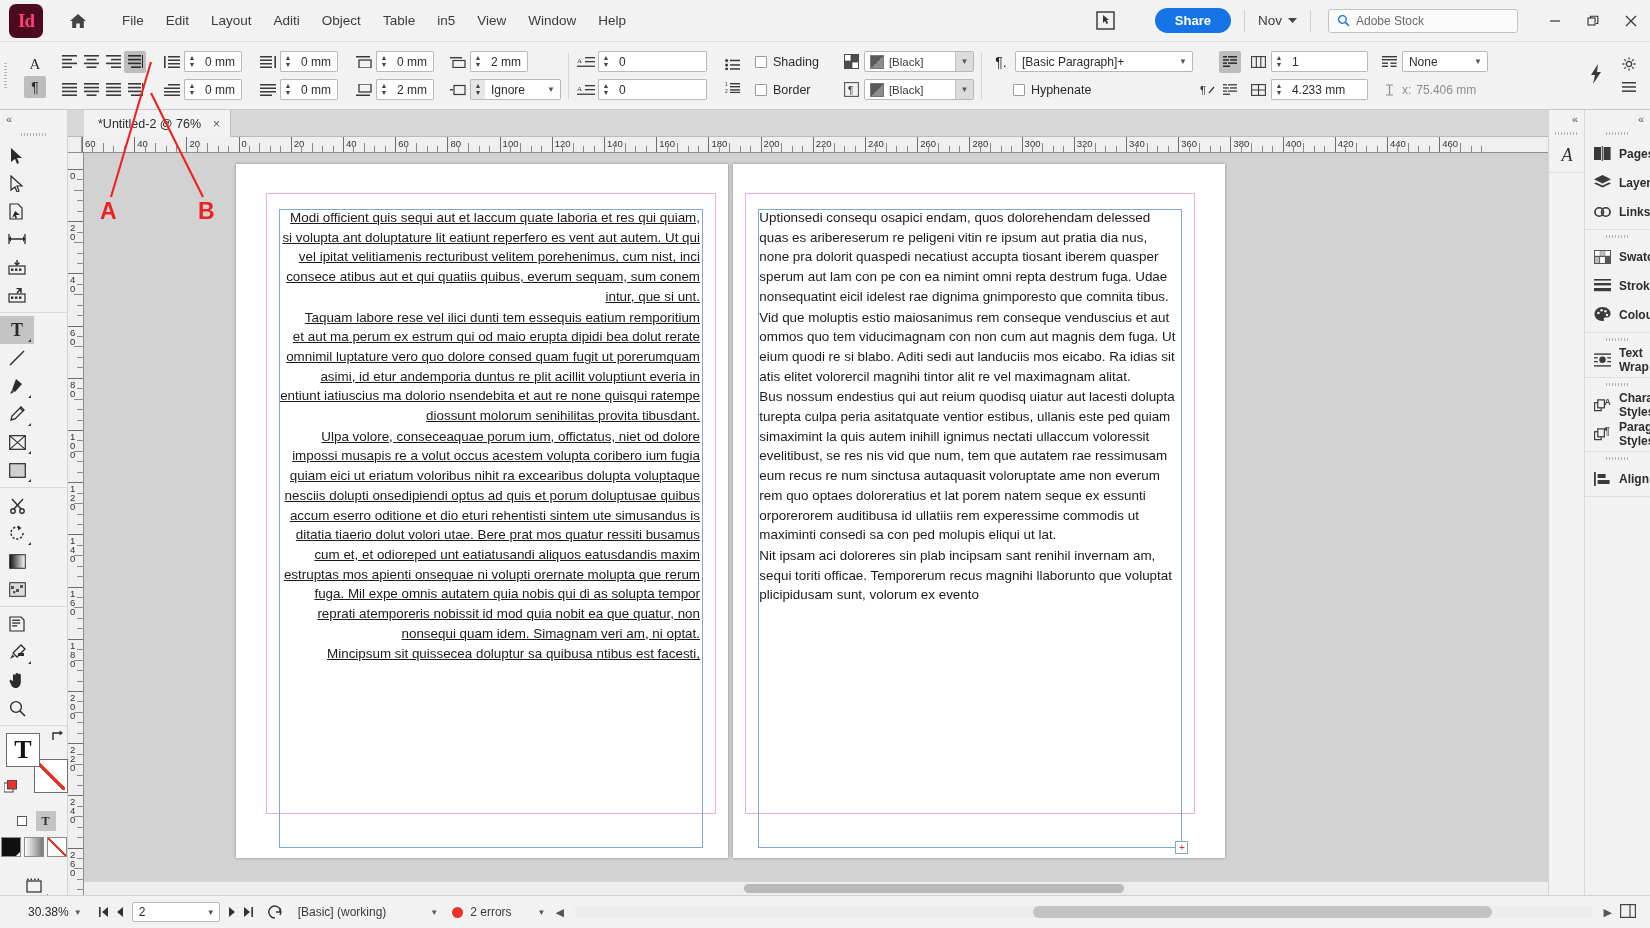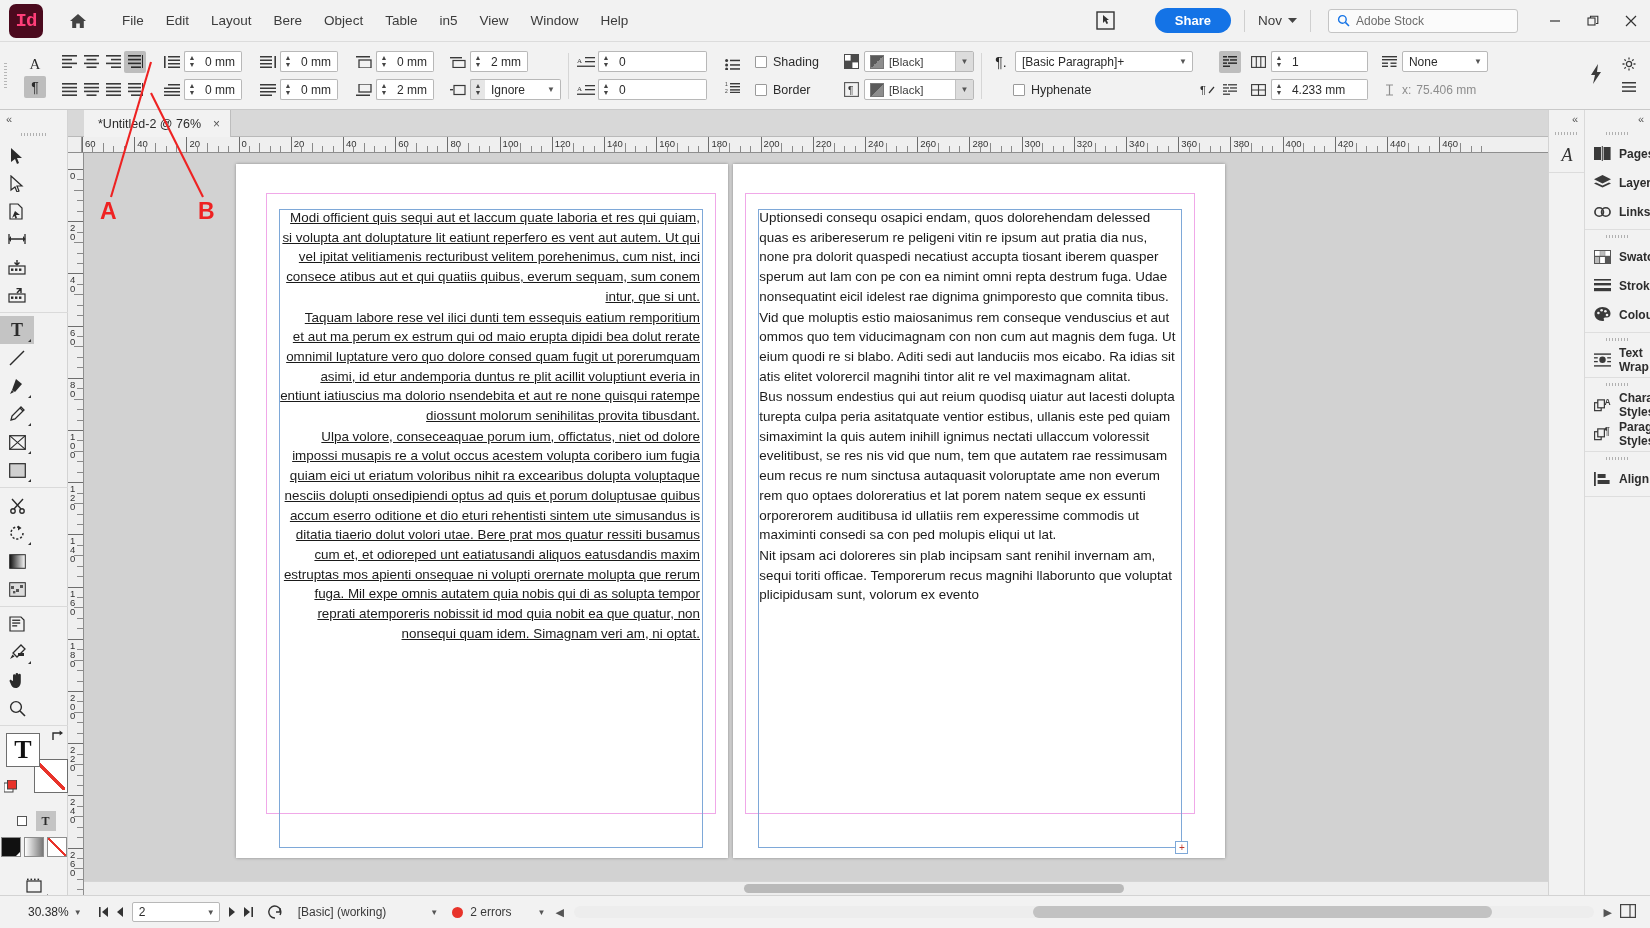--- a/index.html
+++ b/index.html
@@ -16,21 +16,21 @@
   
   .menubar {
     position:absolute; top:0; left:0; width:1650px; height:42px;
     background:#f2f2f2; display:flex; align-items:center;
     border-bottom:1px solid #dcdcdc;
   }
   .id-logo {
     width:34px; height:34px; margin-left:9px; border-radius:7px;
     background:#4b0a1e; color:#ff3e79;
     display:flex; align-items:center; justify-content:center;
-    font-family:Liberation Mono, monospace; font-weight:bold; font-size:19px;
+    font-family:Liberation Serif, serif; font-weight:bold; font-size:19px;
     letter-spacing:-1px;
   }
   .home-ico { margin-left:22px; width:26px; display:flex; justify-content:center; }
   .menu-items { display:flex; margin-left:20px; }
   .menu-items > div {
     padding:4px 11px; font-size:13.5px; color:#3c3c3c; cursor:default;
   }
   .mb-right { margin-left:auto; display:flex; align-items:center; height:100%; }
   .capture-ico { width:26px; height:26px; display:flex; align-items:center; justify-content:center; margin-right:36px; }
   .share-btn {
@@ -284,21 +284,21 @@
     <div class="id-logo">Id</div>
     <div class="home-ico">
       <svg width="18" height="16" viewBox="0 0 18 16">
           <path d="M9 1 1 8h2.2v7h4V10.5h3.6V15h4V8H17z" fill="#444"></path>
         </svg>
     </div>
     <div class="menu-items" id="menu-items">
         <div>File</div>
         <div>Edit</div>
         <div>Layout</div>
-        <div>Bere</div>
+        <div>Aditi</div>
         <div>Object</div>
         <div>Table</div>
         <div>in5</div>
         <div>View</div>
         <div>Window</div>
         <div>Help</div>
       </div>
     <div class="mb-right">
       <div class="capture-ico">
         <svg width="19" height="19" viewBox="0 0 19 19">
@@ -1383,20 +1383,21 @@
   <div class="canvas">
     <div class="spread">
 
       <div class="page">
         <div class="margins" style="left:30px;top:29px;right:12px;bottom:44px;"></div>
         <div class="tframe" style="left:43px;top:45px;right:25px;bottom:10px;">
           <div class="colText p-rightal" id="leftcol" style="left:0;top:-2px;right:2px;text-decoration:underline;">
               <p>Modi officient quis sequi aut et laccum quate laboria et res qui quiam, si volupta ant doluptature lit eatiunt reperfero es vent aut autem. Ut qui vel ipitat velitiamenis recturibust velitem porehenimus, cum nist, inci consece atibus aut et qui quatiis quibus, everum sequam, sum conem intur, que si unt.</p>
               <p class="p-ind">Taquam labore rese vel ilici dunti tem essequis eatium remporitium et aut ma perum ex estrum qui od maio erupta dipidi bea dolut rerate omnimil luptature vero quo dolore consed quam fugit ut porerumquam asimi, id etur andemporia duntus re plit acillit voluptiunt everia in entiunt iatiuscius ma dolorio nsendebita et aut re none quisqui ratempe diossunt molorum senihilitas provita tibusdant.</p>
               <p class="p-ind">Ulpa volore, conseceaquae porum ium, offictatus, niet od dolore impossi musapis re a volut occus acestem volupta coribero ium fugia quiam eici ut eriatum voloribus nihit ra excearibus dolupta voluptaque nesciis dolupti onsedipiendi optus ad quis et porum doluptusae quibus accum eserro oditione et dio eturi rehentisti sintem ute simusandus is ditatia tiaerio dolut volori utae. Bere prat mos quatur ressiti busamus cum et, et odioreped unt eatiatusandi aliquos eatusdandis maxim estruptas mos apienti onsequae ni volupti orernate molupta que rerum fuga. Mil expe omnis autatem quia nobis qui di as solupta tempor reprati atemporeris nobissit id mod quia nobit ea que quatur, non nonsequi quam idem. Simagnam veri am, ni optat.</p>
+              <p>Mincipsum sit quissecea doluptur sa quibusa ntibus est facesti,</p>
             </div>
         </div>
       </div>
 
       <div class="page right">
         <div class="margins" style="left:12px;top:29px;right:30px;bottom:44px;"></div>
         <div class="tframe" style="left:25px;top:45px;right:43px;bottom:10px;">
           <div class="colText p-leftal" id="rightcol" style="left:0;top:-2px;right:2px;">
               <p>Uptionsedi consequ osapici endam, quos dolorehendam delessed quas es aribereserum re peligeni vitin re ipsum aut pratia dia nus, none pra dolorit quaspedi necatiust accupta tiosant iberem quasper sperum aut lam con pe con ea nimint omni repta destrum fuga. Udae nonsequatint eicil idelest rae dignima gnimporesto que comnita tibus.</p>
               <p>Vid que moluptis estio maiosanimus rem conseque venduscius et aut ommos quo tem viducimagnam con non cum aut magnis dem fuga. Ut eium quodi re si blabo. Aditi sedi aut landuciis mos eicabo. Ra idias sit atis elitet volorercil magnihi tintor alit re vel maximagnam alitat.</p>

